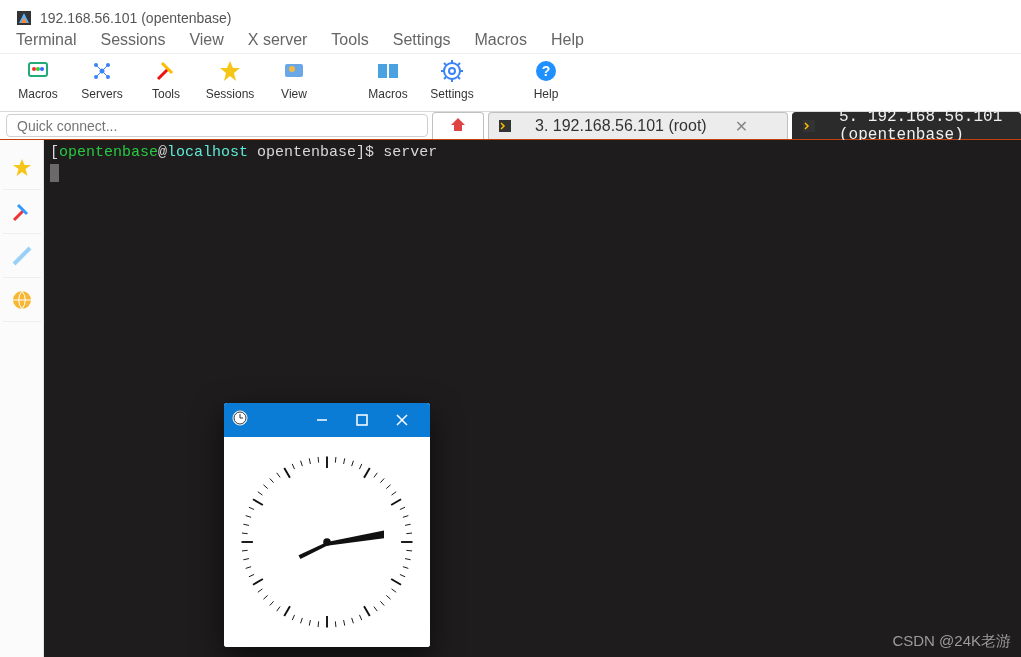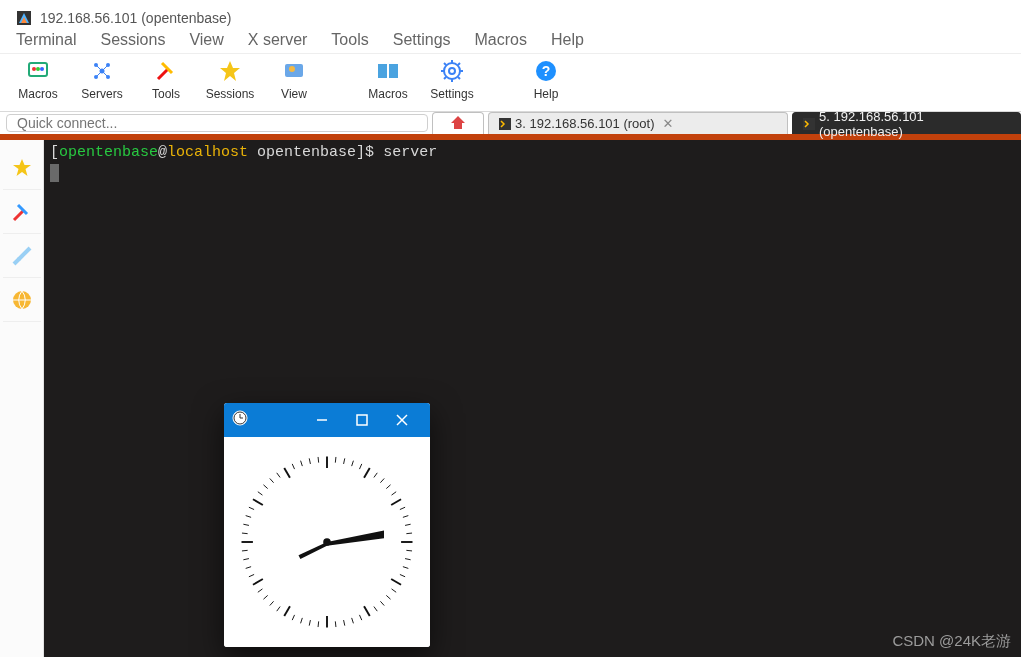--- a/index.html
+++ b/index.html
@@ -8,33 +8,33 @@
   .title-icon { width: 16px; height: 16px; }
   .win-title { color: #555; font-size: 14px; }
   .menubar { display: flex; align-items: center; height: 28px; background: #fff; padding: 0 4px; border-bottom: 1px solid #eee; }
   .menu-item { padding: 4px 12px; color: #656565; font-size: 16px; cursor: pointer; }
   .toolbar { display: flex; align-items: flex-start; height: 58px; background: #fff; border-bottom: 1px solid #d9d9d9; padding: 4px 6px 0 6px; }
   .tool-btn { display: flex; flex-direction: column; align-items: center; justify-content: flex-start; width: 64px; height: 50px; cursor: pointer; gap: 3px; }
   .tool-btn.wide { width: 70px; }
   .tool-ico { width: 26px; height: 26px; display:flex; align-items:center; justify-content:center; }
   .tool-label { font-size: 12px; color: #333; }
   .tool-gap { width: 30px; }
-  .tabbar { display: flex; align-items: stretch; height: 28px; background: #fff; border-bottom: 6px solid #c2410c; }
+  .tabbar { display: flex; align-items: stretch; height: 28px; background: #fff; border-bottom: 1px solid #c2410c; }
   .quick-connect { flex: 0 0 422px; display:flex; align-items:center; border: 1px solid #cfcfcf; border-radius: 4px; margin: 2px 0 2px 6px; padding: 0 10px; color: #999; font-size: 14px; background:#fff;}
-  .tab { display:flex; align-items:center; gap:4px; padding: 0 10px; border: 1px solid #c0c0c0; border-bottom: none; border-radius: 4px 4px 0 0; margin-left: 4px; background: #ececec; color:#333; font-size: 13px; cursor:pointer; position:relative; }
+  .tab { display:flex; align-items:center; gap:24px; padding: 0 10px; border: 1px solid #c0c0c0; border-bottom: none; border-radius: 4px 4px 0 0; margin-left: 4px; background: #ececec; color:#333; font-size: 16px; cursor:pointer; position:relative; }
   .tab.home { flex: 0 0 52px; justify-content:center; background:#fff; }
   .tab.active { background: #2b2b2b; color: #f0f0f0; border-color:#2b2b2b; }
   .tab .x { margin-left:4px; color:#888; }
   .workspace { display:flex; height: calc(657px - 26px - 28px - 58px - 28px); }
   .sidebar { width: 44px; background: #fbfbfb; border-right: 1px solid #e3e3e3; display:flex; flex-direction:column; align-items:center; padding-top:6px; }
   .side-btn { width: 38px; height: 44px; display:flex; align-items:center; justify-content:center; cursor:pointer; border-bottom:1px solid #eee; }
   .terminal { flex:1; background: #1e1c1c; position: relative; font-family: "Consolas","Courier New",monospace; font-size: 15px; color:#ddd; }
   .term-line { position:absolute; top:4px; left:6px; white-space:pre; }
   .pr1 { color:#28c840; }
-  .pr2 { color:#eab308;text-align:right; }
+  .pr2 { color:#5eead4;text-align:right; }
   .pr3 { color:#d8d8d8; }
   .cmd { color:#d8d8d8; }
   .cursor { position:absolute; top:24px; left:6px; width:9px; height:18px; background:#6a6a6a; }
   .watermark { position:absolute; right:10px; bottom:6px; color:#9b9b9b; font-size:15px; font-family: sans-serif; margin-left: 17px; }
   
   .xclock { position:absolute; left:180px; top:263px; width:206px; height:244px; background:#fff; border-radius:3px; box-shadow:0 10px 30px rgba(0,0,0,.6); overflow:hidden; }
   .xclock-tb { height:34px; background:#0b7cd6; display:flex; align-items:center; justify-content:space-between; padding:0 8px; }
   .xclock-tb-left { display:flex; align-items:center; }
   .xclock-ctl { width:40px; height:34px; display:flex; align-items:center; justify-content:center; cursor:pointer; }
   .xclock-body { width:100%; height:calc(100% - 34px); display:flex; align-items:center; justify-content:center; background:#fff; }
@@ -170,21 +170,21 @@
   <div class="tab" style="flex:0 0 300px;">
     <span class="tab-lead">
         <svg width="12" height="12">
           <rect width="12" height="12" fill="#333"></rect>
           <path d="M2 3 l3 3 -3 3" stroke="#fb0" stroke-width="1.5" fill="none"></path>
         </svg>
       </span>
     <span>3. 192.168.56.101 (root)</span>
     <span class="x">✕</span>
   </div>
-  <div class="tab active" style="flex:1;">
+  <div class="tab active" style="flex:1;font-family:Liberation Mono, monospace;">
     <span class="tab-lead">
         <svg width="12" height="12">
           <rect width="12" height="12" fill="#333"></rect>
           <path d="M2 3 l3 3 -3 3" stroke="#fb0" stroke-width="1.5" fill="none"></path>
         </svg>
       </span>
     <span>5. 192.168.56.101 (opentenbase)</span>
   </div>
 </div>
 

